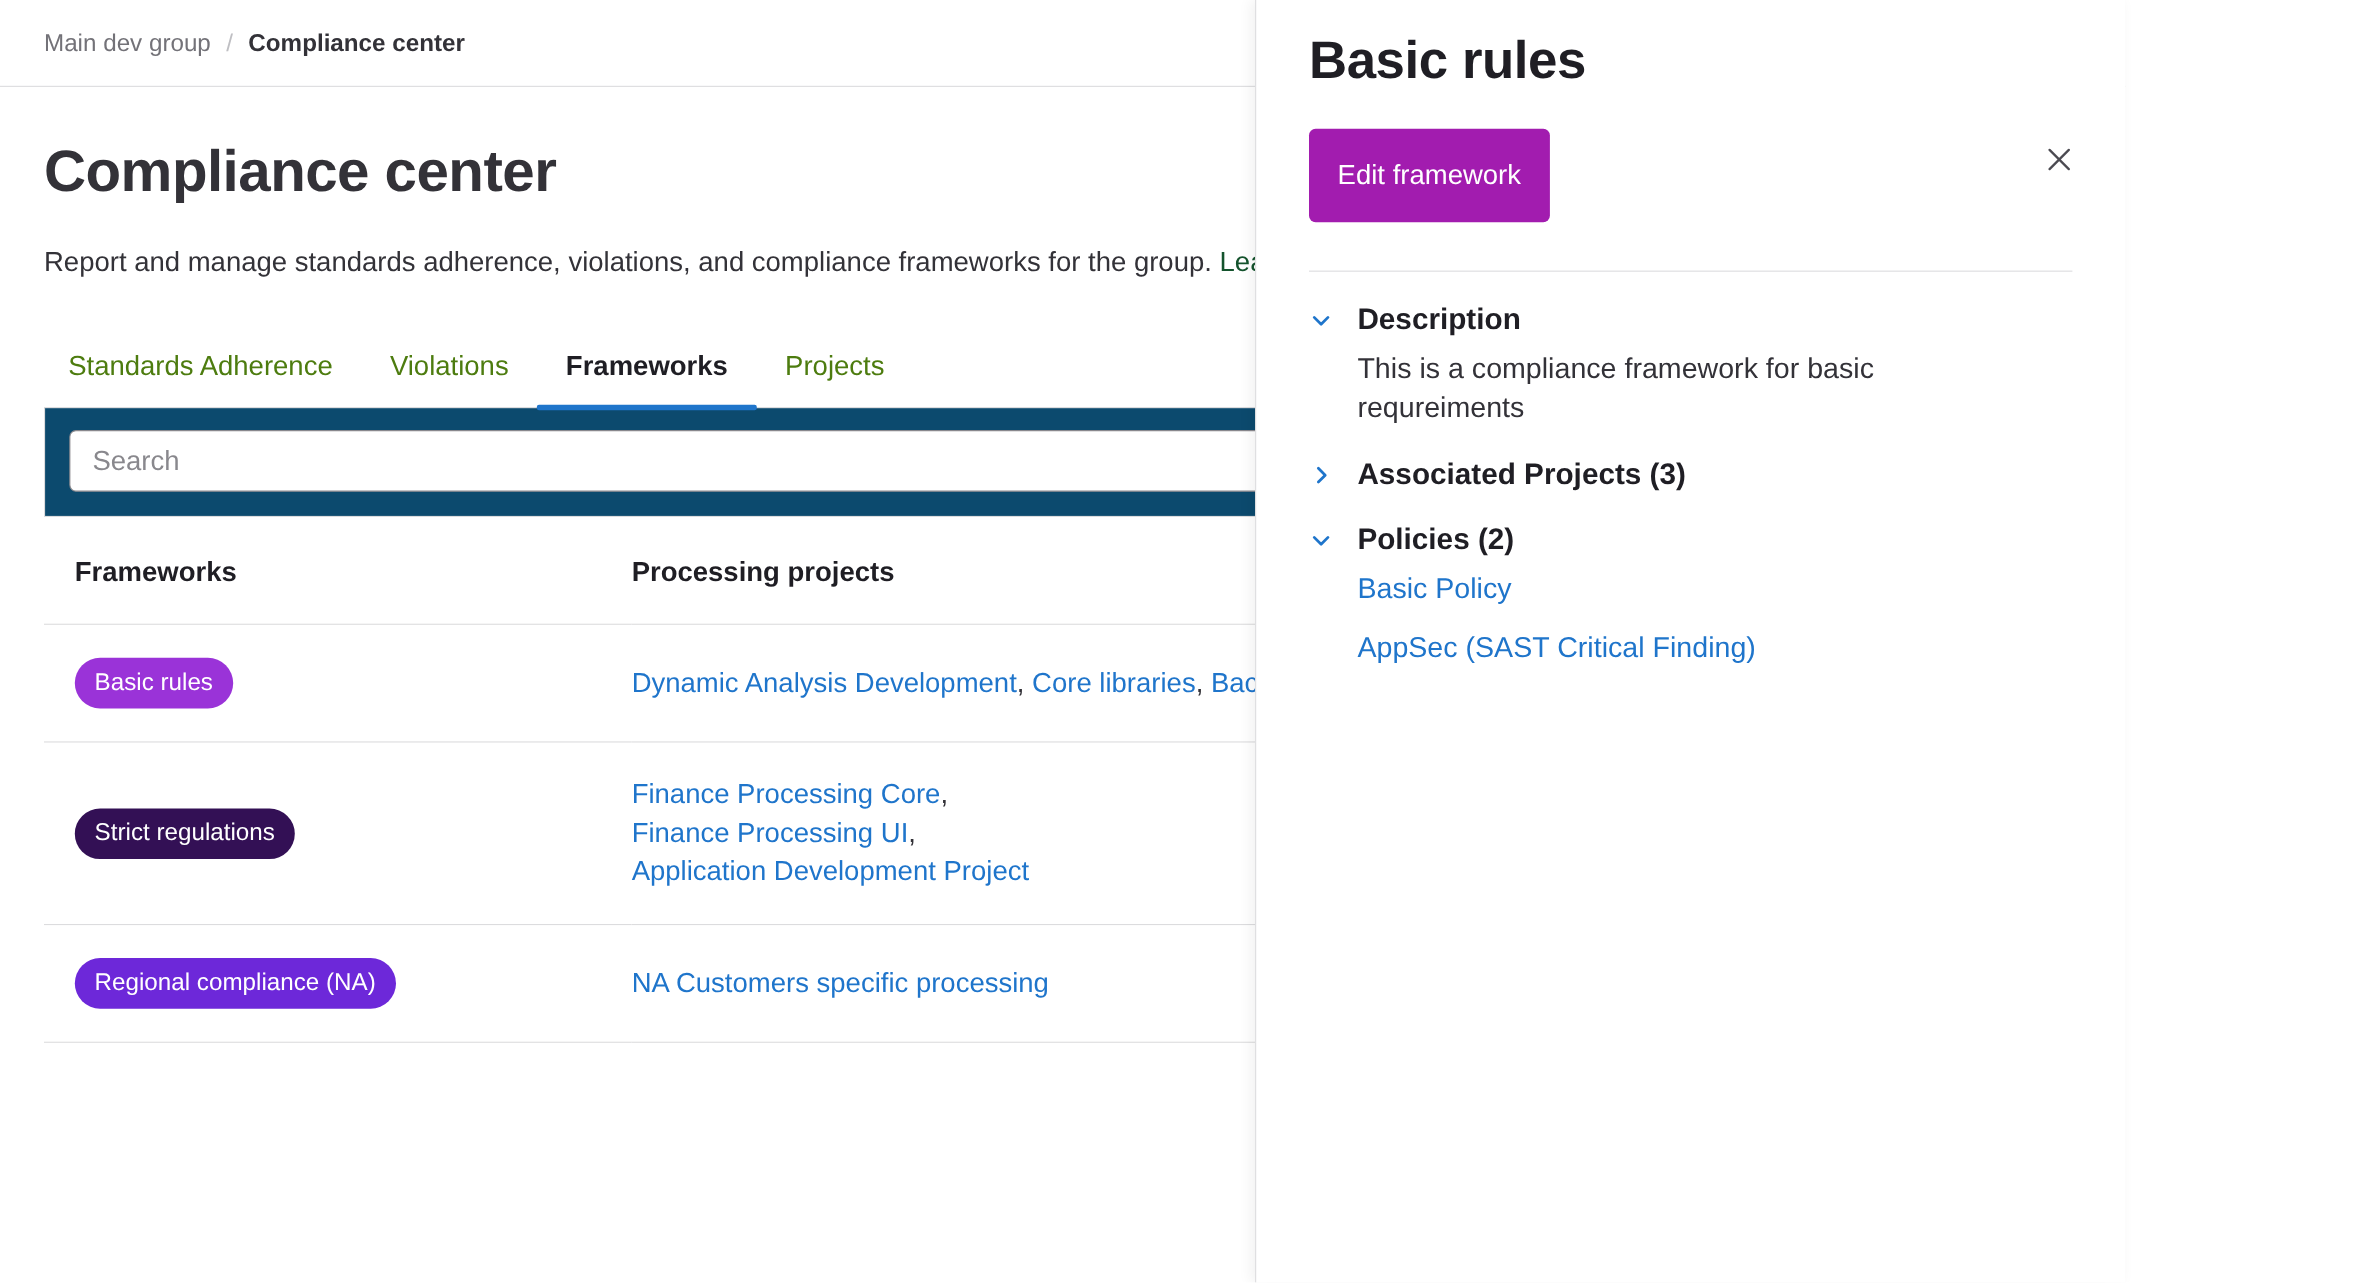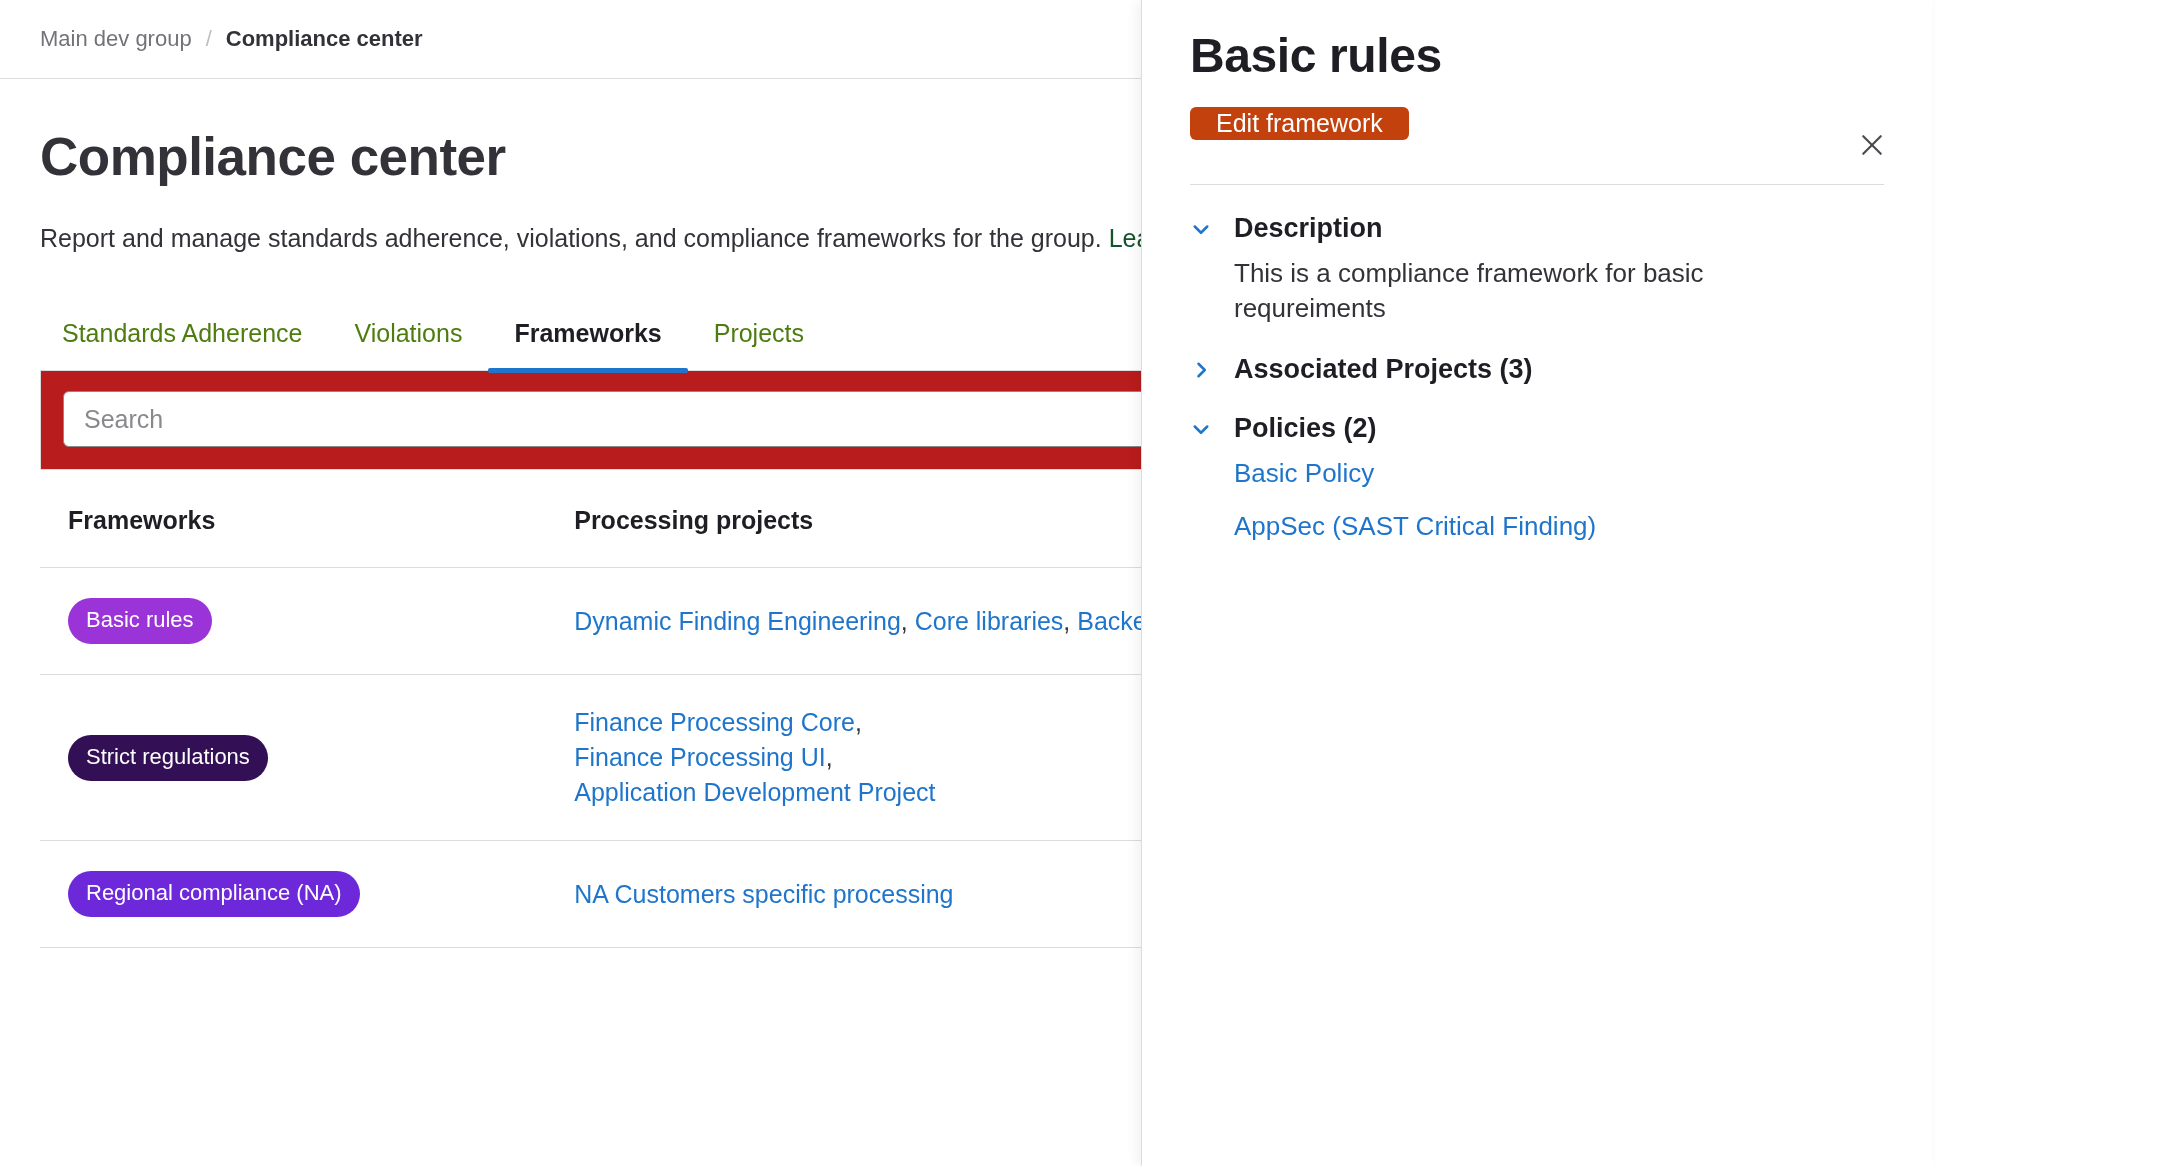--- a/index.html
+++ b/index.html
@@ -88,21 +88,21 @@
     content: "";
     position: absolute;
     left: 0; right: 0; bottom: -3px;
     height: 5px;
     background: #1f75cb;
     border-radius: 2px;
   }
 
   
   .filter-bar {
-    background: #b91c1c;
+    background: #0c4a6e;
     border-left: 1px solid #dcdcde;
     border-right: 1px solid #dcdcde;
     border-bottom: 1px solid #dcdcde;
     padding: 20px 22px 22px 22px;
   }
   .search-input {
     width: 100%;
     height: 56px;
     border: 1px solid #89888d;
     border-radius: 6px;
@@ -177,29 +177,29 @@
   }
   .drawer-close {
     position: absolute;
     top: 95px; right: 38px;
     width: 44px; height: 44px;
     display: flex; align-items: center; justify-content: center;
     cursor: pointer;
     color: #4b4a51;
   }
   .btn-primary {
-    margin-top: 24px;
+    margin-top: 34px;
     display: inline-block;
-    background: #c2410c;
+    background: #a21caf;
     color: #fff;
     font-size: 25px;
     font-family: "Liberation Sans", sans-serif;
     border: none;
     border-radius: 6px;
-    padding: 4px 26px;
+    padding: 30px 26px;
     cursor: pointer;
     line-height: 1;
   }
   .drawer-divider {
     margin-top: 44px;
     border: 0;
     border-top: 1px solid #dcdcde;
   }
   .acc-section { margin-top: 28px; }
   .acc-head {
@@ -279,21 +279,21 @@
           <th class="col-pol">Policies</th>
         </tr>
       </thead>
       <tbody>
 
         <tr>
           <td class="col-fw">
             <span class="badge" style="background: rgb(154, 51, 216);">Basic rules</span>
           </td>
           <td class="col-proj proj-cell">
-            <a class="proj-link" href="#">Dynamic Finding Engineering</a><span>, </span><a class="proj-link" href="#">Core libraries</a><span>, </span><a class="proj-link" href="#">Backend app</a>
+            <a class="proj-link" href="#">Dynamic Analysis Development</a><span>, </span><a class="proj-link" href="#">Core libraries</a><span>, </span><a class="proj-link" href="#">Backend app</a>
           </td>
           <td class="col-pol policy-cell">Basic Policy</td>
         </tr>
 
         <tr>
           <td class="col-fw">
             <span class="badge" style="background: rgb(51, 16, 85);">Strict regulations</span>
           </td>
           <td class="col-proj proj-cell">
             <a class="proj-link" href="#">Finance Processing Core</a><span>,</span><br><a class="proj-link" href="#">Finance Processing UI</a><span>,</span><br><a class="proj-link" href="#">Application Development Project</a>

